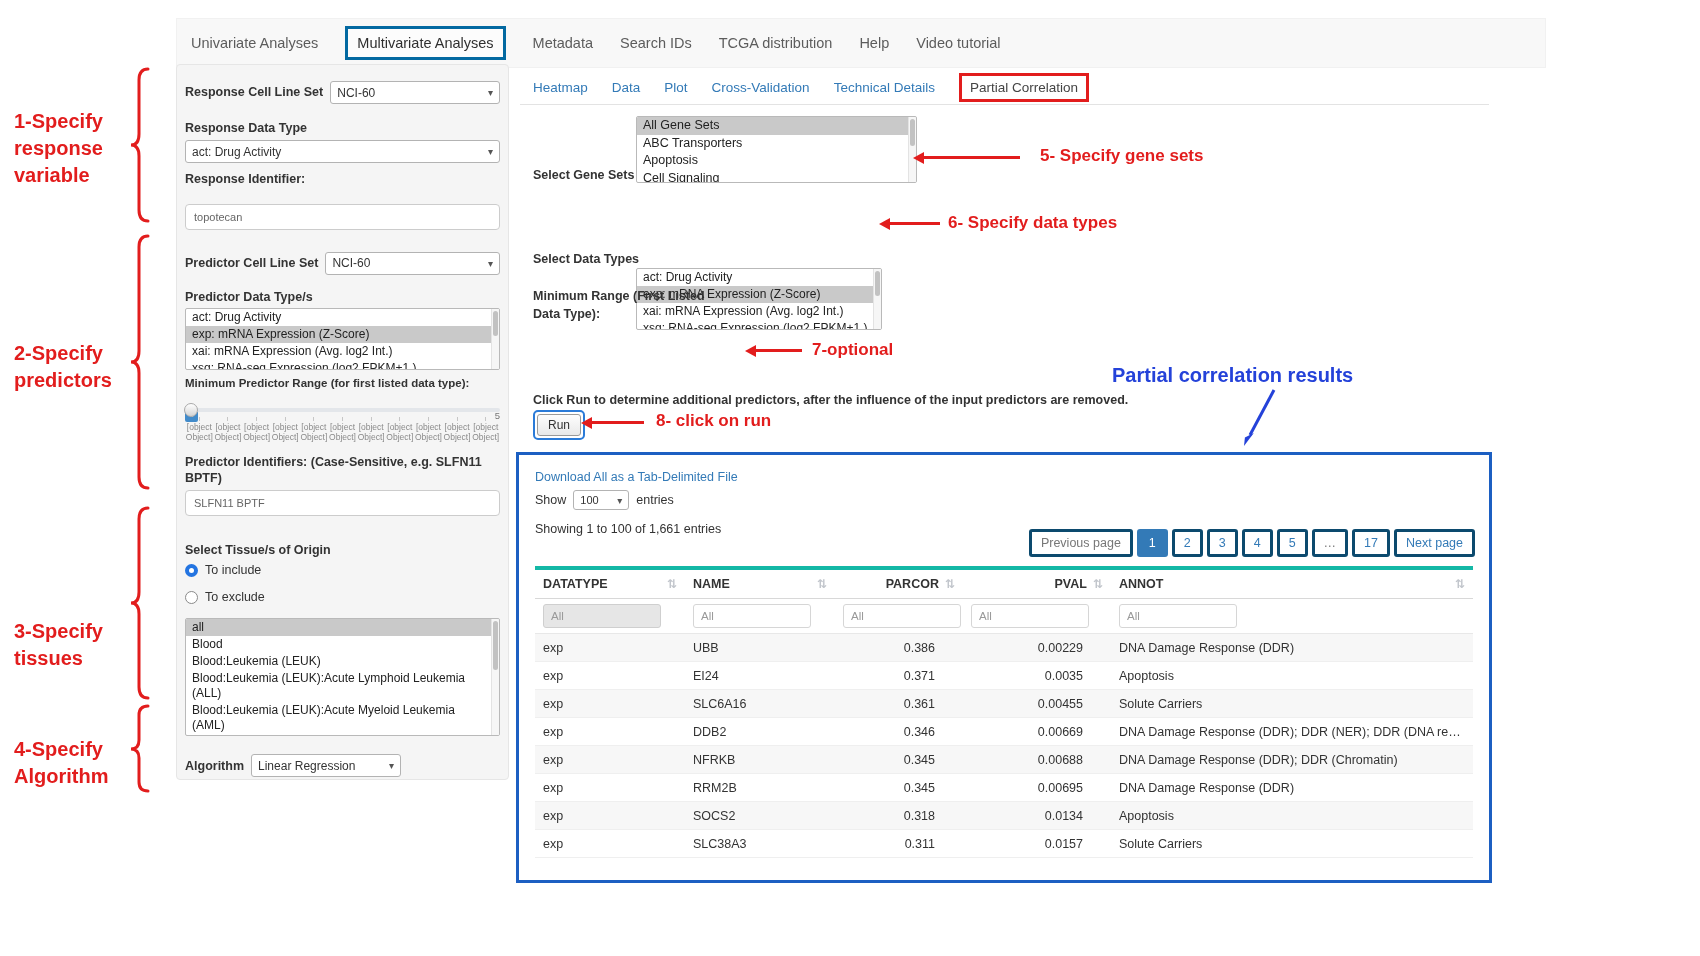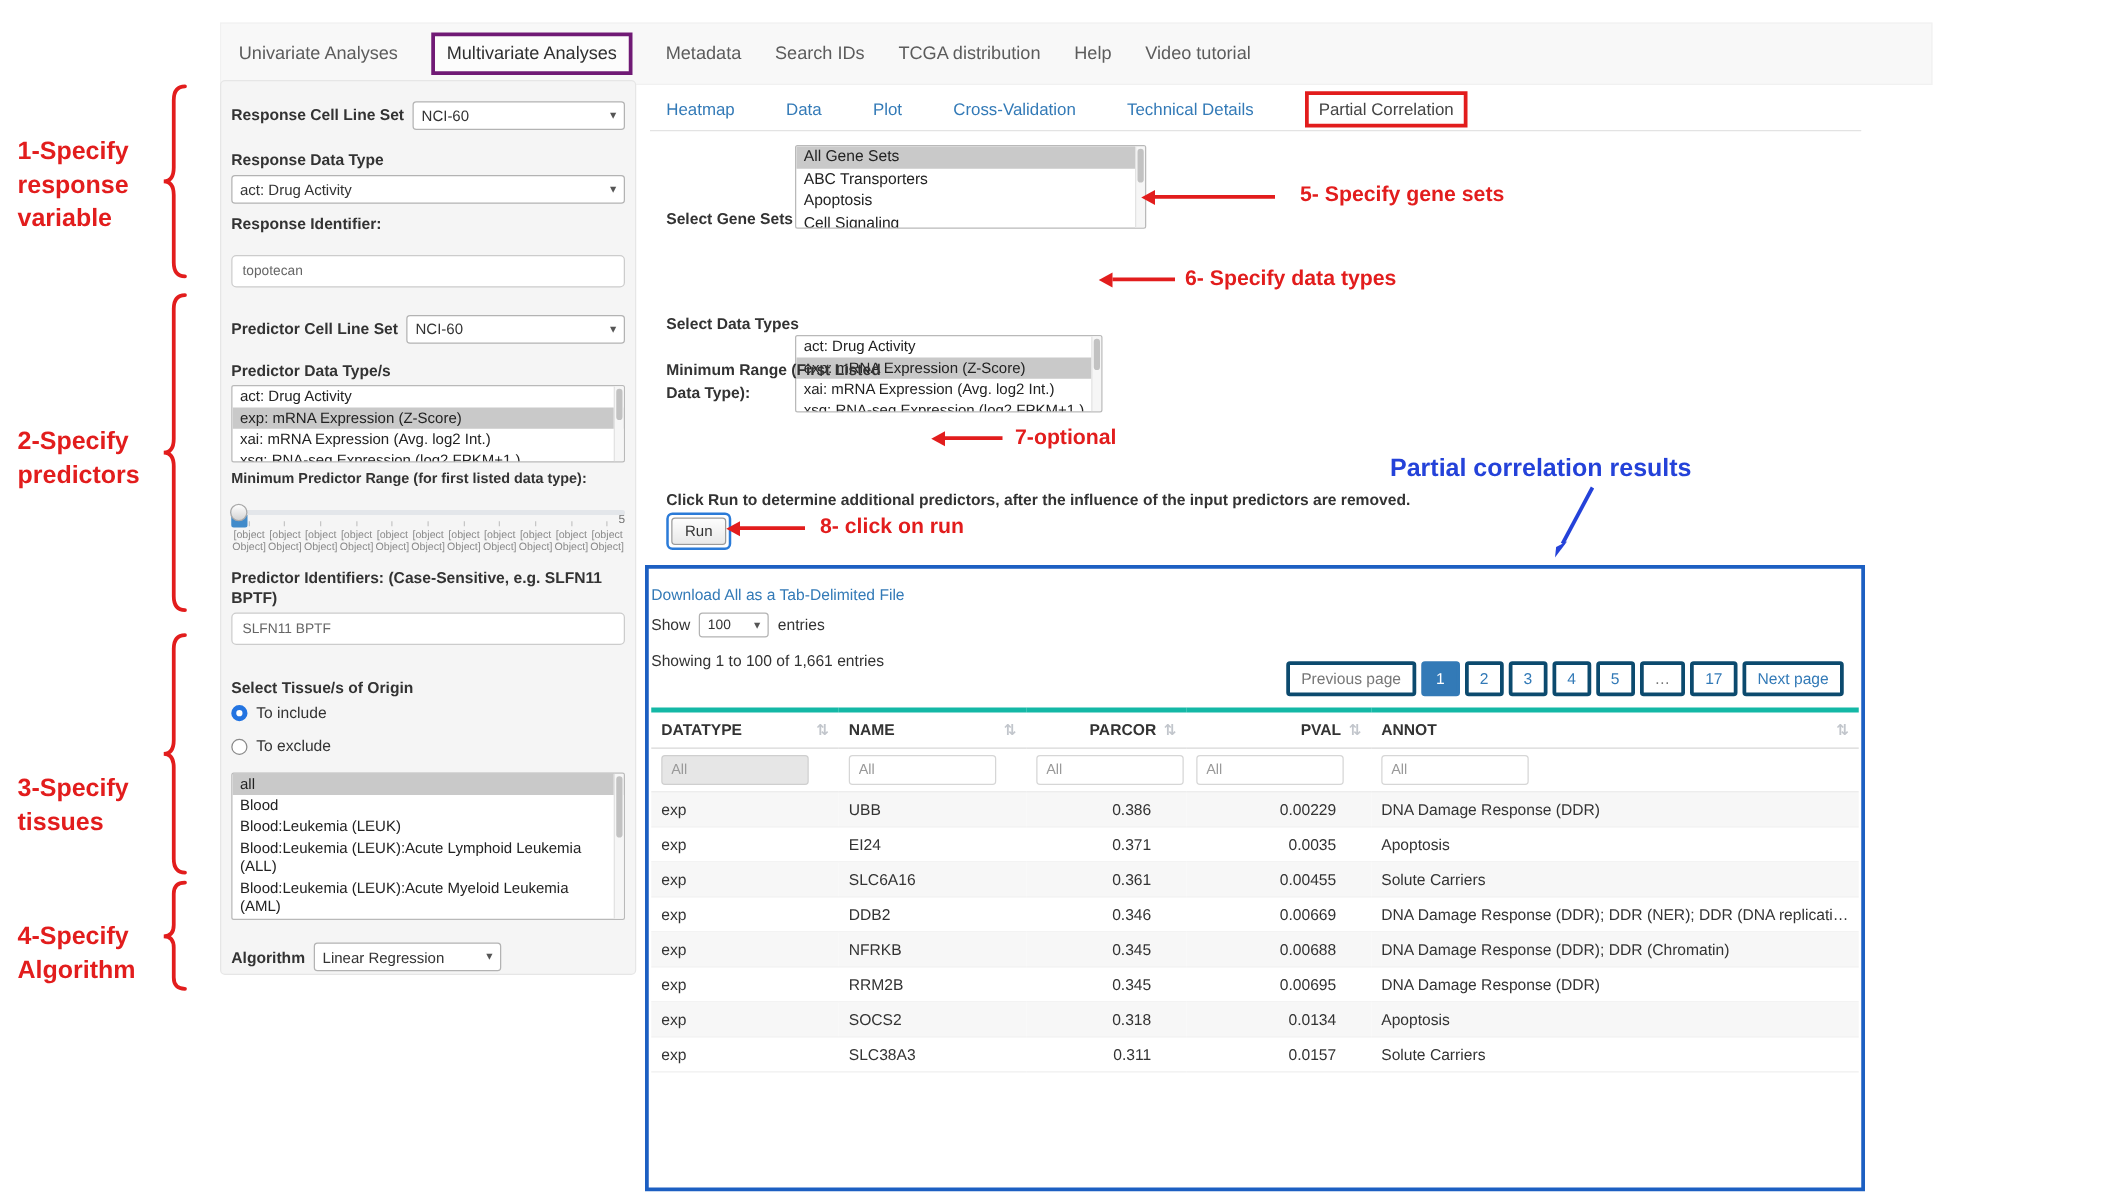--- a/index.html
+++ b/index.html
@@ -6,21 +6,21 @@
   html,body{width:1700px;height:956px;background:#fff;font-family:"Liberation Sans","DejaVu Sans",sans-serif;color:#333}
   .stage{position:relative;width:1700px;height:956px;overflow:hidden;background:#fff}
   .abs{position:absolute}
   .pre{white-space:pre-line}
 
   
   .topnav{left:176px;top:18px;width:1370px;height:50px;background:#f8f8f8;border:1px solid #f1f1f1;
           display:flex;align-items:center;gap:27px;padding:0 14px;font-size:14.5px;color:#5c5c5c;overflow:visible}
   .nav-item{white-space:nowrap;cursor:pointer}
   .nav-item.active{color:#2f2f2f}
-  .nav-item.boxed{border:3px solid #701a75;padding:6px 9px;background:#fcfcfc}
+  .nav-item.boxed{border:3px solid #0369a1;padding:6px 9px;background:#fcfcfc}
 
   
   .left-panel{left:176px;top:64px;width:333px;height:716px;background:#f5f5f5;border:1px solid #e6e6e6;
               border-radius:4px;padding:16px 8px 10px 8px;overflow:hidden}
   .field-label{font-size:12.5px;font-weight:bold;color:#333;line-height:1.3}
   .tight{font-size:11.5px;white-space:nowrap}
   .inline-row{display:flex;align-items:center;gap:7px}
   .grow{flex:1}
   .select{display:flex;align-items:center;justify-content:space-between;background:#fff;border:1px solid #b3b3b3;
           border-radius:3px;height:23px;padding:0 6px;font-size:12px;color:#333;cursor:pointer}
@@ -43,21 +43,21 @@
                padding:2.5px 4px;border-radius:2px}
   .slider-max{position:absolute;right:0;top:2px;font-size:9.5px;color:#777}
   .slider-track{position:relative;margin-top:17px;height:4px;background:#e3e6ea;border-radius:2px;cursor:pointer}
   .slider-handle{position:absolute;left:-1px;top:-5px;width:14px;height:14px;border-radius:50%;
                  background:linear-gradient(#fefefe,#d4d4d4);border:1px solid #a9a9a9;cursor:pointer}
   .slider-ticks{display:flex;justify-content:flex-start;margin-top:5px;font-size:8.5px;color:#8a8a8a}
   .tick{text-align:center}
   .tick::before{content:"";display:block;width:1px;height:4px;background:#c6c6c6;margin:0 auto 1px}
 
   
-  .tabs{left:533px;top:71px;display:flex;align-items:center;gap:41px;height:32px}
+  .tabs{left:533px;top:71px;display:flex;align-items:center;gap:24px;height:32px}
   .tab{font-size:13.5px;color:#337ab7;cursor:pointer;white-space:nowrap}
   .tab.active{color:#444}
   .tab.boxed{border:3px solid #e21d1d;padding:4px 8px}
   .tabs-divider{left:520px;top:104px;width:969px;height:1px;background:#e3e3e3}
 
   
   .run-text{font-size:12.5px;font-weight:bold;color:#333;white-space:nowrap}
   .run-wrap{display:inline-block;border:2px solid #2b7bd8;border-radius:5px;padding:2px}
   .run-btn{font-size:12px;color:#333;background:linear-gradient(#fdfdfd,#e9e9e9);border:1px solid #9a9a9a;
            border-radius:3px;padding:3px 10px;cursor:pointer;font-family:inherit}
@@ -65,22 +65,22 @@
   
   .ann-red{color:#e21d1d;font-weight:bold}
   .ann-big{font-size:20px;line-height:1.35}
   .ann-mid{font-size:17px;white-space:nowrap}
   .ann-blue{color:#2442d9;font-weight:bold;font-size:20px;white-space:nowrap}
   .rarrow{position:absolute;height:3px;background:#e21d1d}
   .rarrow::before{content:"";position:absolute;left:-11px;top:-4.5px;width:0;height:0;
                   border-top:6px solid transparent;border-bottom:6px solid transparent;border-right:11px solid #e21d1d}
 
   
-  .results-box{left:516px;top:452px;width:976px;height:501px;border:3px solid #1c5fc2;background:#fff;
-               padding:12px 2px;position:absolute}
+  .results-box{left:516px;top:452px;width:976px;height:431px;border:3px solid #1c5fc2;background:#fff;
+               padding:12px 16px;position:absolute}
   .dl-link{font-size:12.5px;color:#337ab7;cursor:pointer;text-decoration:none;display:inline-block}
   .show-row{display:flex;align-items:center;gap:7px;margin-top:5px;font-size:12.5px;color:#333}
   .entries-select{width:56px;height:20px;font-size:11px}
   .showing-text{margin-top:12px;font-size:12.5px;color:#333}
   .pagination{position:absolute;right:14px;top:74px;display:flex;gap:4px;align-items:center}
   .pages{display:inline-flex;gap:4px}
   .page{display:inline-block;font-size:12.5px;color:#337ab7;border:3px solid #0c4a6e;border-radius:3px;
         padding:4px 9px;background:#fff;cursor:pointer;min-width:16px;text-align:right}
   .page.active{background:#337ab7;border-color:#337ab7;color:#fff}
   .page.ellipsis{color:#777;cursor:default}

